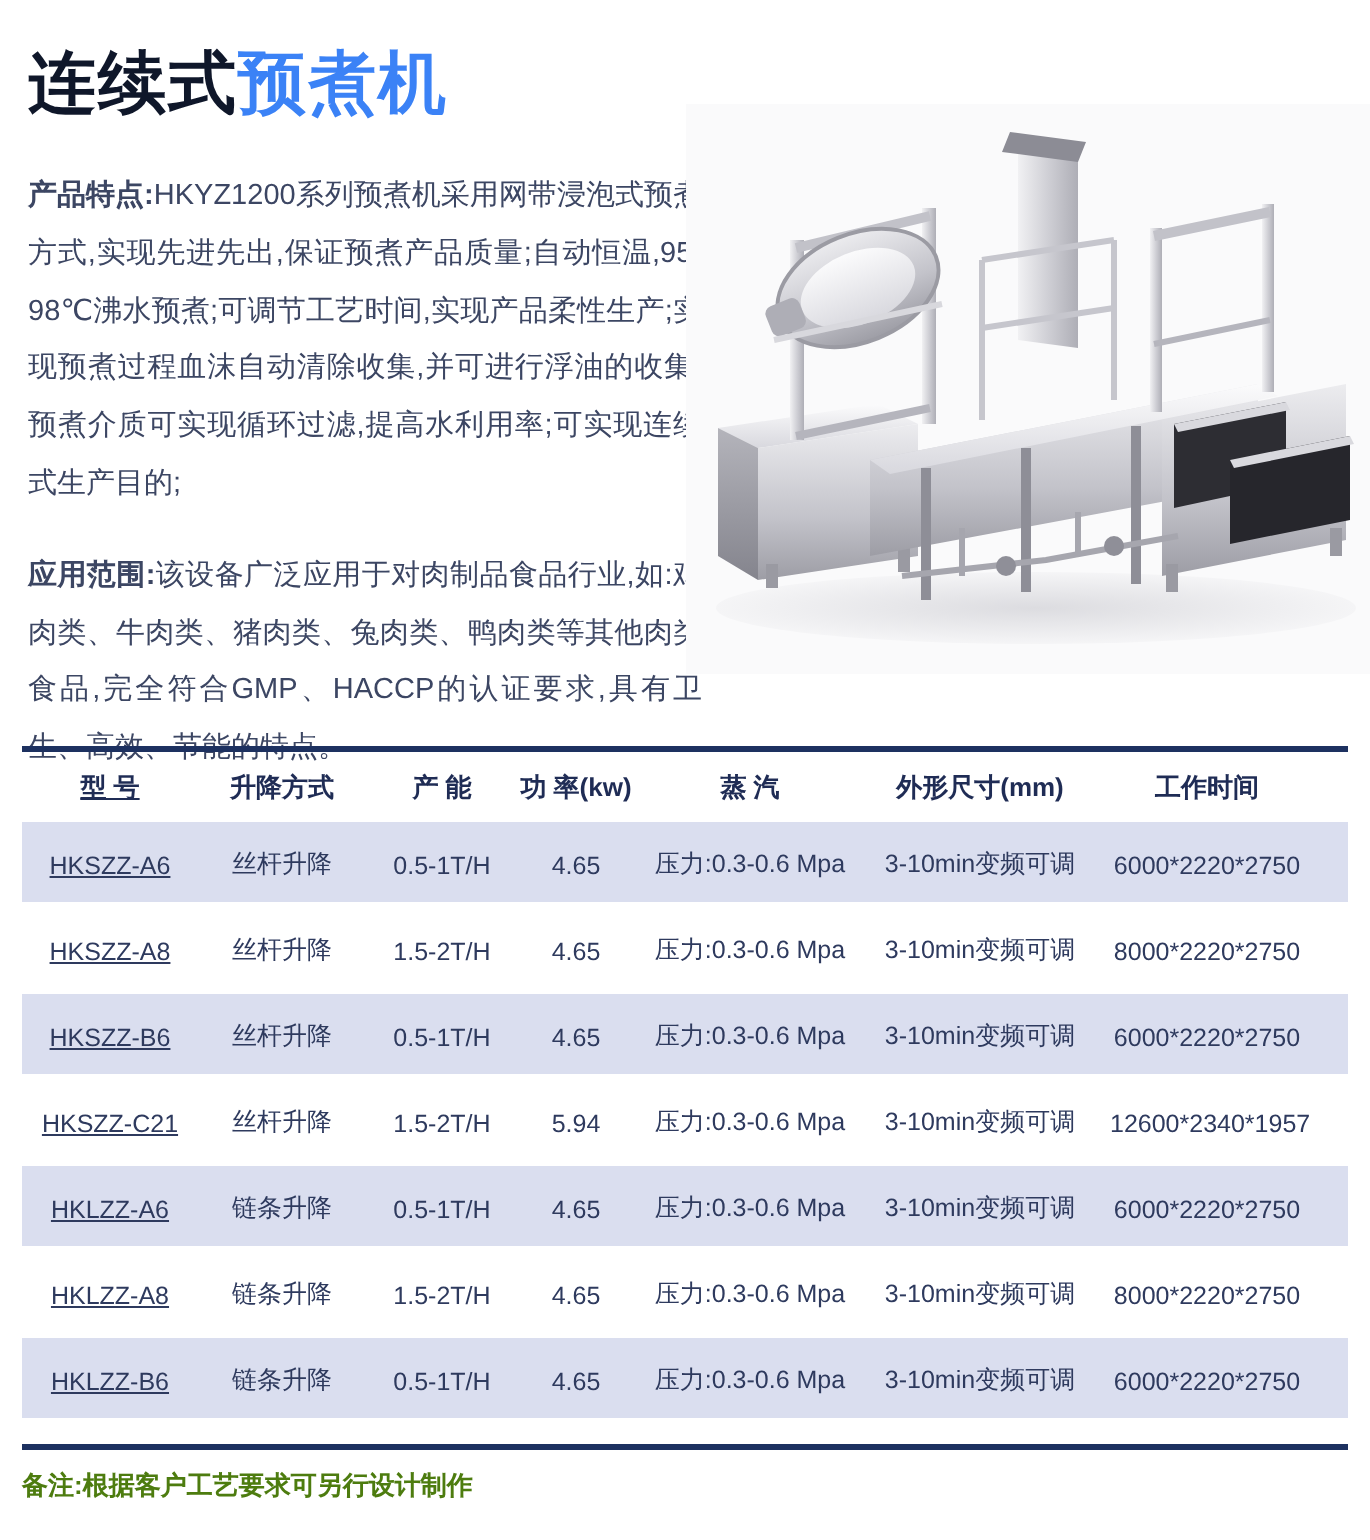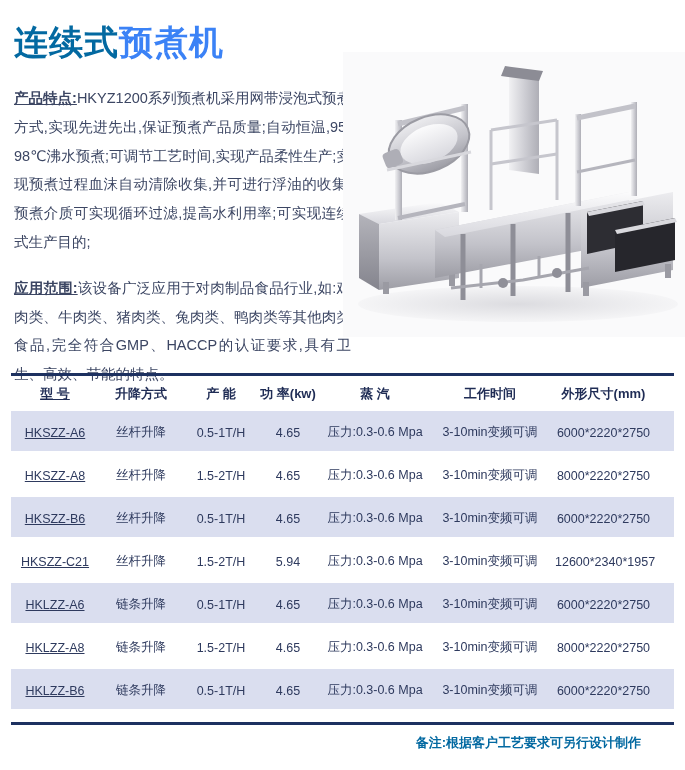--- a/index.html
+++ b/index.html
@@ -10,31 +10,31 @@
     font-family:"Liberation Sans","DejaVu Sans",sans-serif;
     overflow:hidden;
   }
 
   
   .page-title {
     position:absolute; left:14px; top:22px;
     font-size:34px; font-weight:800; letter-spacing:1px;
     line-height:40px; white-space:nowrap;
   }
-  .title-navy  { color:#0369a1; }
+  .title-navy  { color:#0f172a; }
   .title-orange{ color:#3b82f6; }
 
   
   .intro {
     position:absolute; left:14px; top:84px; width:337px;
     font-size:14.5px; line-height:28.8px; color:#3c4663;
     text-align:justify;
   }
   .intro p + p { margin-top:17px; }
-  .p-label { font-weight:bold;text-decoration:underline; }
+  .p-label { font-weight:bold; }
 
   
   .machine-wrap {
     position:absolute; left:343px; top:52px; width:342px; height:285px;
   }
   .machine-wrap svg { width:100%; height:100%; display:block; }
 
   
   .spec-table {
     position:absolute; left:11px; top:373px; width:663px;
@@ -57,22 +57,22 @@
   }
   .tbody .trow {
     height:43px; font-size:12.5px; color:#2e3a5e;
   }
   .tbody .trow.striped {
     background:linear-gradient(#dadeef,#dadeef) no-repeat;
     background-size:100% 40px;
   }
 
   .note {
-    margin-top:9px; text-align:right; padding-right:33px;
-    font-size:13px; font-weight:bold; color:#0369a1;
+    margin-top:9px; text-align:left; padding-right:33px;
+    font-size:13px; font-weight:bold; color:#4d7c0f;
   }
 </style>
 </head>
 <body>
 
 <h1 class="page-title">
   <span class="title-navy">连续式</span><span class="title-orange">预煮机</span>
 </h1>
 
 <div class="intro">
@@ -167,22 +167,22 @@
 </div>
 
 <div class="spec-table">
   <div class="rule top"></div>
   <div class="trow thead" id="thead">
       <div>型 号</div>
       <div>升降方式</div>
       <div>产 能</div>
       <div>功 率(kw)</div>
       <div>蒸 汽</div>
+      <div>外形尺寸(mm)</div>
       <div>工作时间</div>
-      <div>外形尺寸(mm)</div>
     </div>
   <div class="tbody" id="tbody">
       <div class="trow striped">
         <div>HKSZZ-A6</div>
         <div>丝杆升降</div>
         <div>0.5-1T/H</div>
         <div>4.65</div>
         <div>压力:0.3-0.6 Mpa</div>
         <div>3-10min变频可调</div>
         <div>6000*2220*2750</div>

